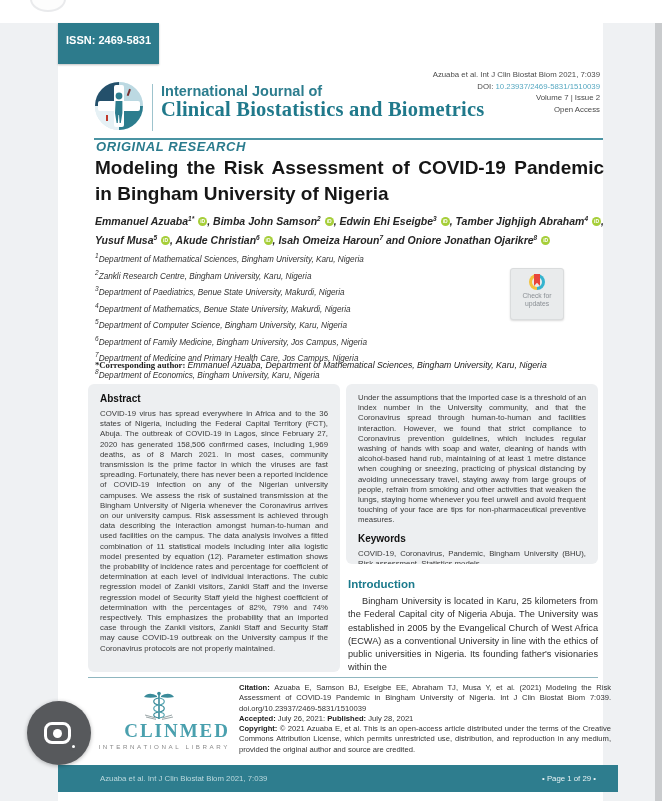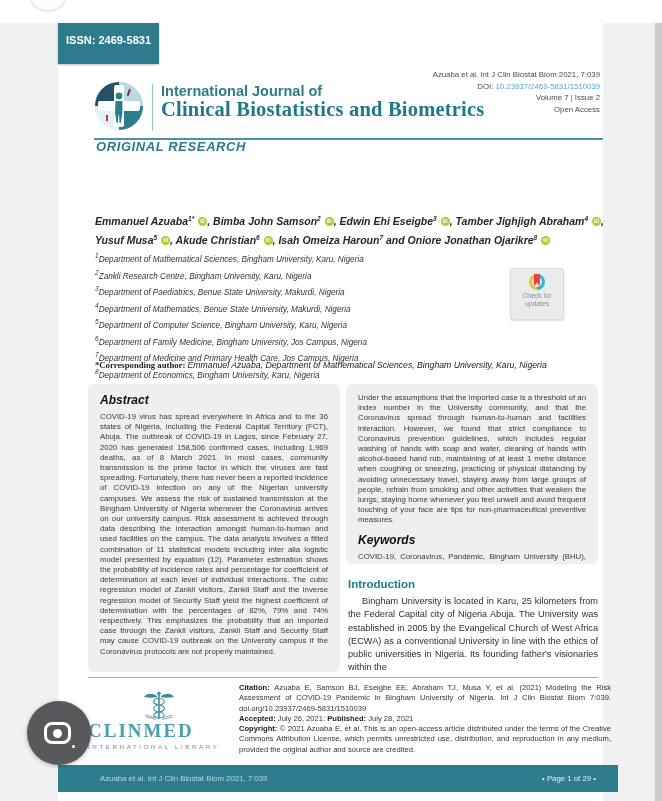--- a/index.html
+++ b/index.html
@@ -61,35 +61,35 @@
       background:#e8453c; clip-path:polygon(0 0,100% 0,100% 100%,50% 72%,0 100%); }
   .cfu-text { font-size:6.8px; line-height:7.8px; color:#8a8f94; }
 
   .corresponding { position:absolute; left:37px; top:337px; width:509px; font-size:8.7px; color:#222; }
   .corresponding .lbl { font-weight:bold;font-family:Liberation Serif, serif; }
   .corresponding .txt { font-style:italic; }
 
   .box { background:#edeff1; border-radius:6px; overflow:hidden; }
   .box-left  { position:absolute; left:30px;  top:361px; width:252px; height:288px; padding:9px 12px; }
   .box-right { position:absolute; left:288px; top:361px; width:252px; height:180px; padding:9px 12px; }
-  .box h3 { font-size:12px; color:#111; margin-bottom:5px;font-style:italic; }
+  .box h3 { font-size:10px; color:#111; margin-bottom:5px; }
   .small-body { font-size:7.8px; line-height:10.2px; color:#3a3a3a; text-align:justify; }
   .kw-head { margin-top:7px; }
 
   .intro-heading { position:absolute; left:290px; top:555px; font-size:11.5px; font-weight:bold; color:#1b7a8c; }
   .intro-body { position:absolute; left:290px; top:572px; width:250px; font-size:9.2px;
       line-height:13.3px; color:#2e2e2e; text-align:justify; text-indent:14px; }
 
   .cite-divider { position:absolute; left:30px; top:654px; width:510px; height:1px; background:#8fb6bf; }
 
   .citation-block { position:absolute; left:181px; top:660px; width:372px; font-size:7.6px;
       line-height:10.3px; color:#333; text-align:justify; }
   .citation-block b { color:#1c1c1c; }
 
-  .publisher { position:absolute; left:30px; top:668px; width:142px; text-align:left; }
+  .publisher { position:absolute; left:30px; top:668px; width:142px; text-align:right; }
   .publisher svg { display:block; margin:0 auto; }
   .publisher-name { font-family:"Liberation Serif", serif; font-size:19px; font-weight:bold;
       color:#4aa0ae; letter-spacing:2px; margin-top:-1px; }
   .publisher-tagline { font-size:6.2px; letter-spacing:2.6px; color:#8a8a8a; margin-top:1px; }
 
   .footer-bar { position:absolute; left:0; top:742px; width:560px; height:27px; background:#2e7d8e;
       display:flex; align-items:center; justify-content:space-between; padding:0 22px 0 42px; }
   .footer-left  { font-size:7.8px; color:#bcd9de; }
   .footer-right { font-size:7.8px; color:#e9f3f5; }
 
@@ -137,20 +137,21 @@
     <rect x="12" y="34" width="2" height="6" fill="#c0392b"></rect>
   </svg>
   <div class="brand-vline"></div>
   <div class="journal-super">International Journal of</div>
   <div class="journal-name">Clinical Biostatistics and Biometrics</div>
 
   <div class="header-rule"></div>
 
   <div class="kicker">ORIGINAL RESEARCH</div>
 
+  <h1 class="article-title">Modeling the Risk Assessment of COVID-19 Pandemic in Bingham University of Nigeria</h1>
 
   <div class="authors">
     <span><span>Emmanuel Azuaba</span><sup>1*</sup> <span class="orcid">iD</span><span>, </span></span><span><span>Bimba John Samson</span><sup>2</sup> <span class="orcid">iD</span><span>, </span></span><span><span>Edwin Ehi Eseigbe</span><sup>3</sup> <span class="orcid">iD</span><span>, </span></span><span><span>Tamber Jighjigh Abraham</span><sup>4</sup> <span class="orcid">iD</span><span>, </span></span><span><span>Yusuf Musa</span><sup>5</sup> <span class="orcid">iD</span><span>, </span></span><span><span>Akude Christian</span><sup>6</sup> <span class="orcid">iD</span><span>, </span></span><span><span>Isah Omeiza Haroun</span><sup>7</sup><span> and </span></span><span><span>Oniore Jonathan Ojarikre</span><sup>8</sup> <span class="orcid">iD</span></span>
   </div>
 
   <div class="affils">
     <div><sup>1</sup><span>Department of Mathematical Sciences, Bingham University, Karu, Nigeria</span></div>
     <div><sup>2</sup><span>Zankli Research Centre, Bingham University, Karu, Nigeria</span></div>
     <div><sup>3</sup><span>Department of Paediatrics, Benue State University, Makurdi, Nigeria</span></div>
     <div><sup>4</sup><span>Department of Mathematics, Benue State University, Makurdi, Nigeria</span></div>

